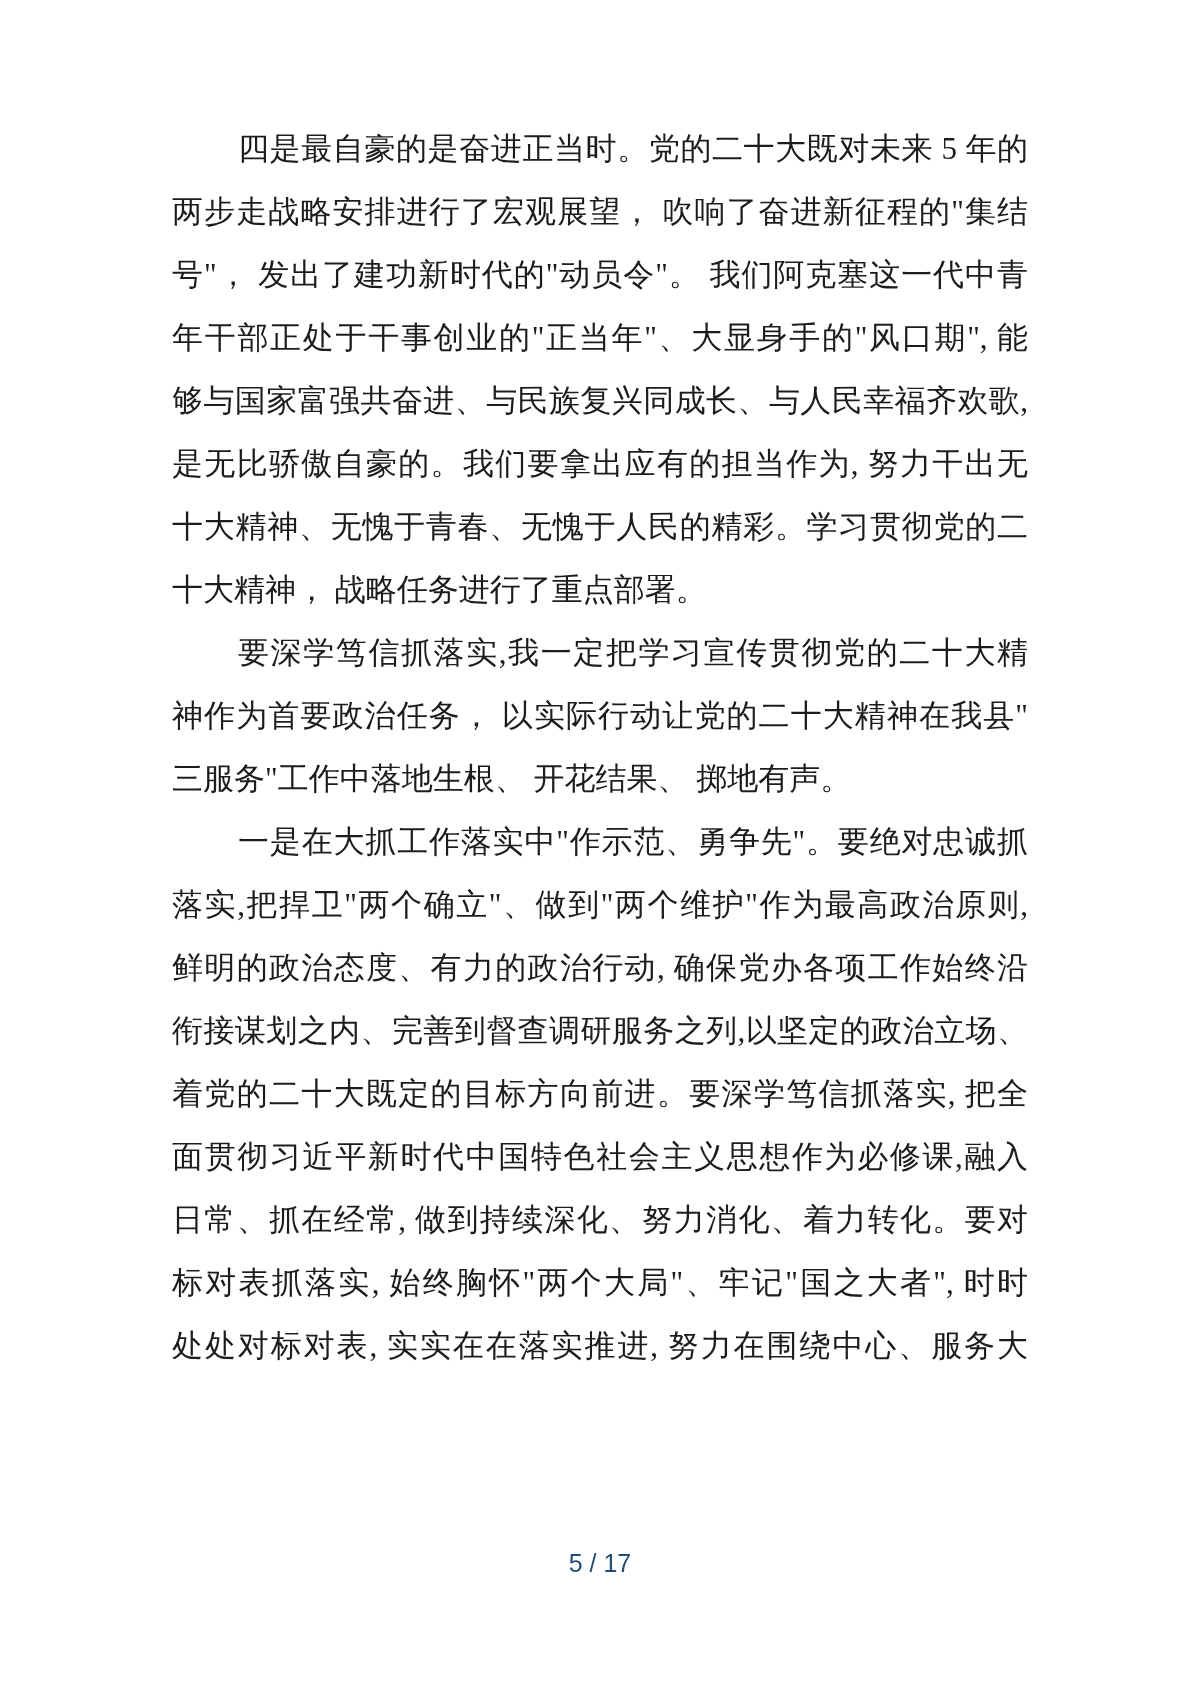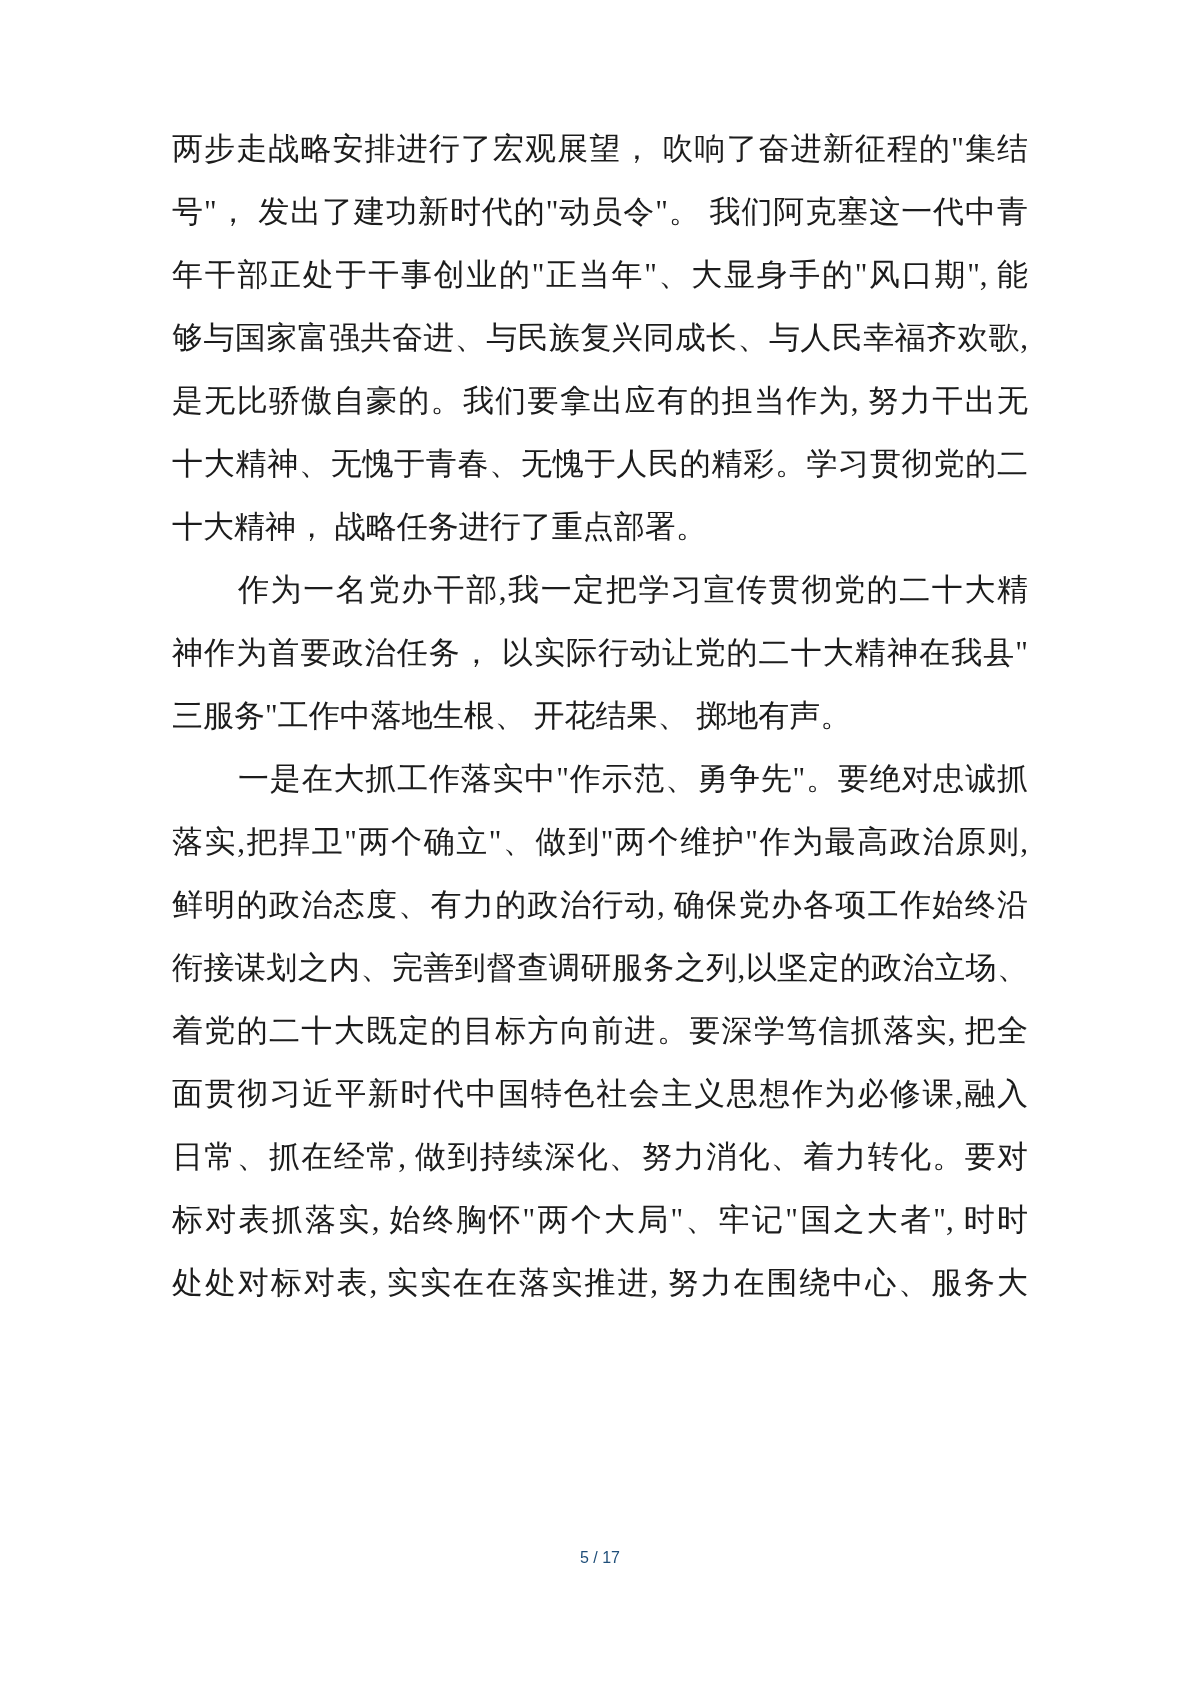--- a/index.html
+++ b/index.html
@@ -35,38 +35,39 @@
   }
   .line.indent {
     padding-left: 66px;
   }
   .footer {
     position: absolute;
     left: 0;
     top: 1549px;
     width: 100%;
     text-align: center;
-    font-size: 16px;
+    font-size: 25px;
     color: var(--page-number-color, #1f4e79);
     font-family: "Liberation Sans", "DejaVu Sans", sans-serif;
   }
 </style>
 </head>
 <body>
 
 <div class="page">
   <div class="text-block" id="text-block">
+      <div class="line justify indent">四是最自豪的是奋进正当时。党的二十大既对未来 5 年的</div>
       <div class="line justify">两步走战略安排进行了宏观展望， 吹响了奋进新征程的"集结</div>
       <div class="line justify">号"， 发出了建功新时代的"动员令"。 我们阿克塞这一代中青</div>
       <div class="line justify">年干部正处于干事创业的"正当年"、大显身手的"风口期", 能</div>
       <div class="line justify">够与国家富强共奋进、与民族复兴同成长、与人民幸福齐欢歌,</div>
       <div class="line justify">是无比骄傲自豪的。我们要拿出应有的担当作为, 努力干出无</div>
       <div class="line justify">十大精神、无愧于青春、无愧于人民的精彩。学习贯彻党的二</div>
       <div class="line">十大精神， 战略任务进行了重点部署。</div>
-      <div class="line justify indent">作为一名党办干部,我一定把学习宣传贯彻党的二十大精</div>
+      <div class="line justify indent">要深学笃信抓落实,我一定把学习宣传贯彻党的二十大精</div>
       <div class="line justify">神作为首要政治任务， 以实际行动让党的二十大精神在我县"</div>
       <div class="line">三服务"工作中落地生根、 开花结果、 掷地有声。</div>
       <div class="line justify indent">一是在大抓工作落实中"作示范、勇争先"。要绝对忠诚抓</div>
       <div class="line justify">落实,把捍卫"两个确立"、做到"两个维护"作为最高政治原则,</div>
       <div class="line justify">鲜明的政治态度、有力的政治行动, 确保党办各项工作始终沿</div>
       <div class="line justify">衔接谋划之内、完善到督查调研服务之列,以坚定的政治立场、</div>
       <div class="line justify">着党的二十大既定的目标方向前进。要深学笃信抓落实, 把全</div>
       <div class="line justify">面贯彻习近平新时代中国特色社会主义思想作为必修课,融入</div>
       <div class="line justify">日常、抓在经常, 做到持续深化、努力消化、着力转化。要对</div>
       <div class="line justify">标对表抓落实, 始终胸怀"两个大局"、牢记"国之大者", 时时</div>

